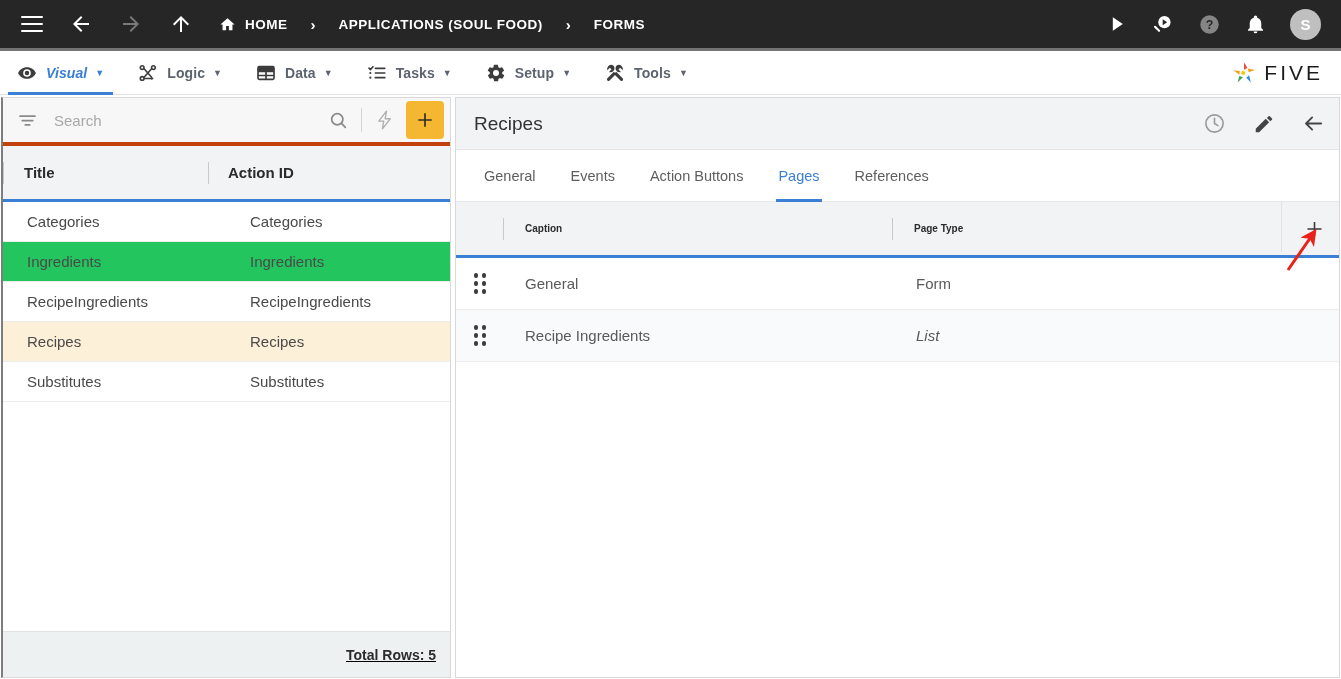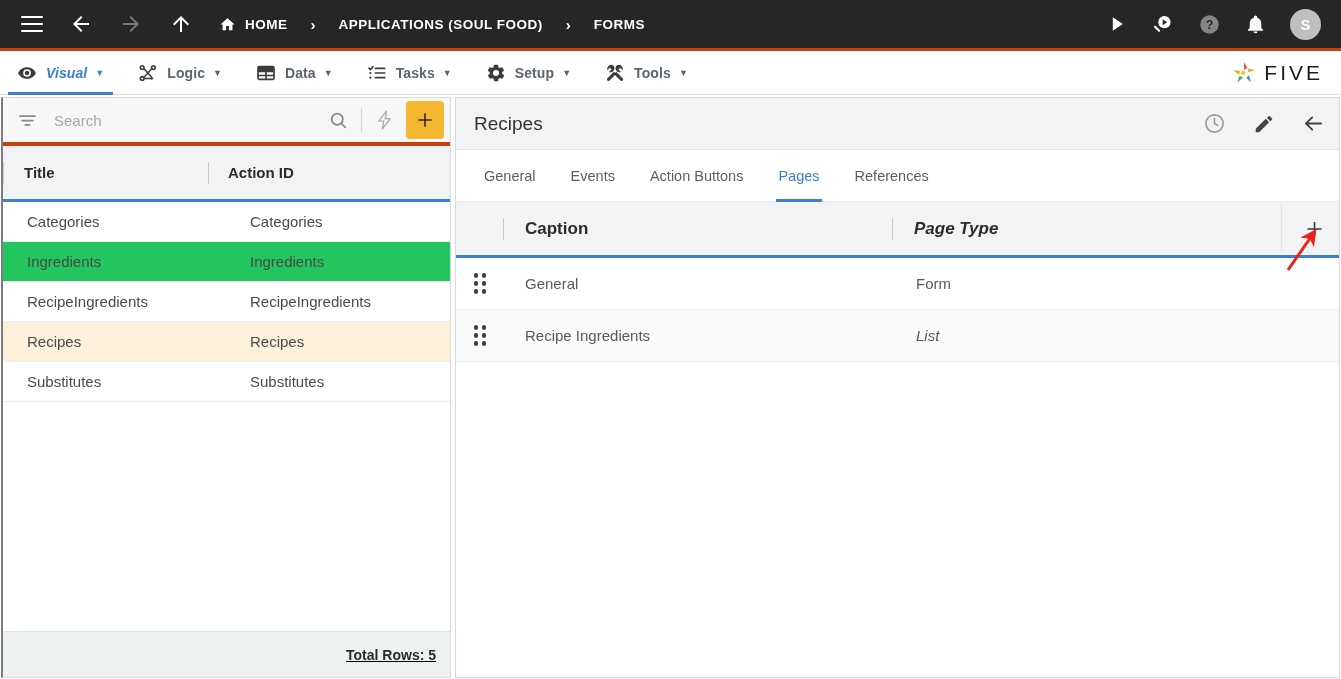--- a/index.html
+++ b/index.html
@@ -9,21 +9,21 @@
     background: #ffffff;
     overflow: hidden;
   }
   #app { position: relative; width: 1341px; height: 679px; background:#fff; }
 
   
   .topbar {
     position: absolute; left:0; top:0; width:1341px; height:51px;
     background:#262626;
     display:flex; align-items:center;
-    border-bottom:3px solid #c2410c;
+    border-bottom:3px solid #737373;
   }
   .tb-icon { display:flex; align-items:center; justify-content:center; flex:none; }
   .hamburger { width:22px; height:16px; margin-left:21px; display:flex; flex-direction:column; justify-content:space-between; }
   .hamburger span { display:block; height:2.4px; background:#fff; border-radius:1px; }
   .nav-arrow { margin-left:26px; width:24px; height:24px; }
   .nav-arrow.disabled svg { opacity:.38; }
   .crumbs { display:flex; align-items:center; margin-left:26px; }
   .crumb {
     color:#ffffff; font-size:13.5px; font-weight:bold; letter-spacing:.5px;
     display:flex; align-items:center; white-space:nowrap;
@@ -119,21 +119,21 @@
     padding:0 10px; margin-right:15px; cursor:pointer;
     font-size:14.5px; color:#5e5e5e;
   }
   .tab.active { color:#3b7fd4; }
   .tab.active::after { content:""; position:absolute; left:8px; right:8px; bottom:0; height:3px; background:#3b7fd4; }
 
   .pg-head {
     height:56px; background:#f2f3f4; display:flex; align-items:center;
     border-bottom:3px solid #3b7fd4; flex:none; position:relative;
   }
-  .ph-cell { font-size:17px; font-weight:bold; color:#2b2b2b; display:flex; align-items:center; }
+  .ph-cell { font-size:10px; font-weight:bold; color:#2b2b2b; display:flex; align-items:center; }
   .pg-body { flex:1; background:#ffffff; overflow:hidden; }
   .prow { height:52px; display:flex; align-items:center; border-bottom:1px solid #ececec; cursor:pointer; }
   .prow.alt { background:#f9fafb; }
   .pc { font-size:15px; color:#5a5a5a; white-space:nowrap; }
   .drag-handle { width:48px; display:flex; align-items:center; justify-content:center; cursor:grab; }
   .dots { display:grid; grid-template-columns:repeat(2,4.5px); grid-gap:3.5px; }
   .dots i { width:4.5px; height:4.5px; background:#3c3c3c; border-radius:50%; display:block; }
   .right-col-sep { position:absolute; right:57px; top:0; bottom:3px; width:1px; background:#e2e2e2; }
   .add-col-btn {
     position:absolute; right:14px; top:50%; transform:translateY(-50%);
@@ -405,21 +405,21 @@
         </div>
       <div class="tab">
           <span>References</span>
         </div>
     </div>
 
     <div class="pg-head">
       <span class="col-sep" style="margin-left:47px;"></span>
       <span class="ph-cell" style="width:388px; padding-left:21px;">Caption</span>
       <span class="col-sep"></span>
-      <span class="ph-cell" style="padding-left:21px;font-style:italic;">Page Type</span>
+      <span class="ph-cell" style="padding-left:21px;">Page Type</span>
       <span class="right-col-sep"></span>
       <span class="add-col-btn">
         <svg width="21" height="21" viewBox="0 0 24 24">
             <path d="M11.1 4h1.8v7.1H20v1.8h-7.1V20h-1.8v-7.1H4v-1.8h7.1z" fill="#3a3a3a"></path>
           </svg>
       </span>
     </div>
 
     <div class="pg-body">
       <div class="prow">

